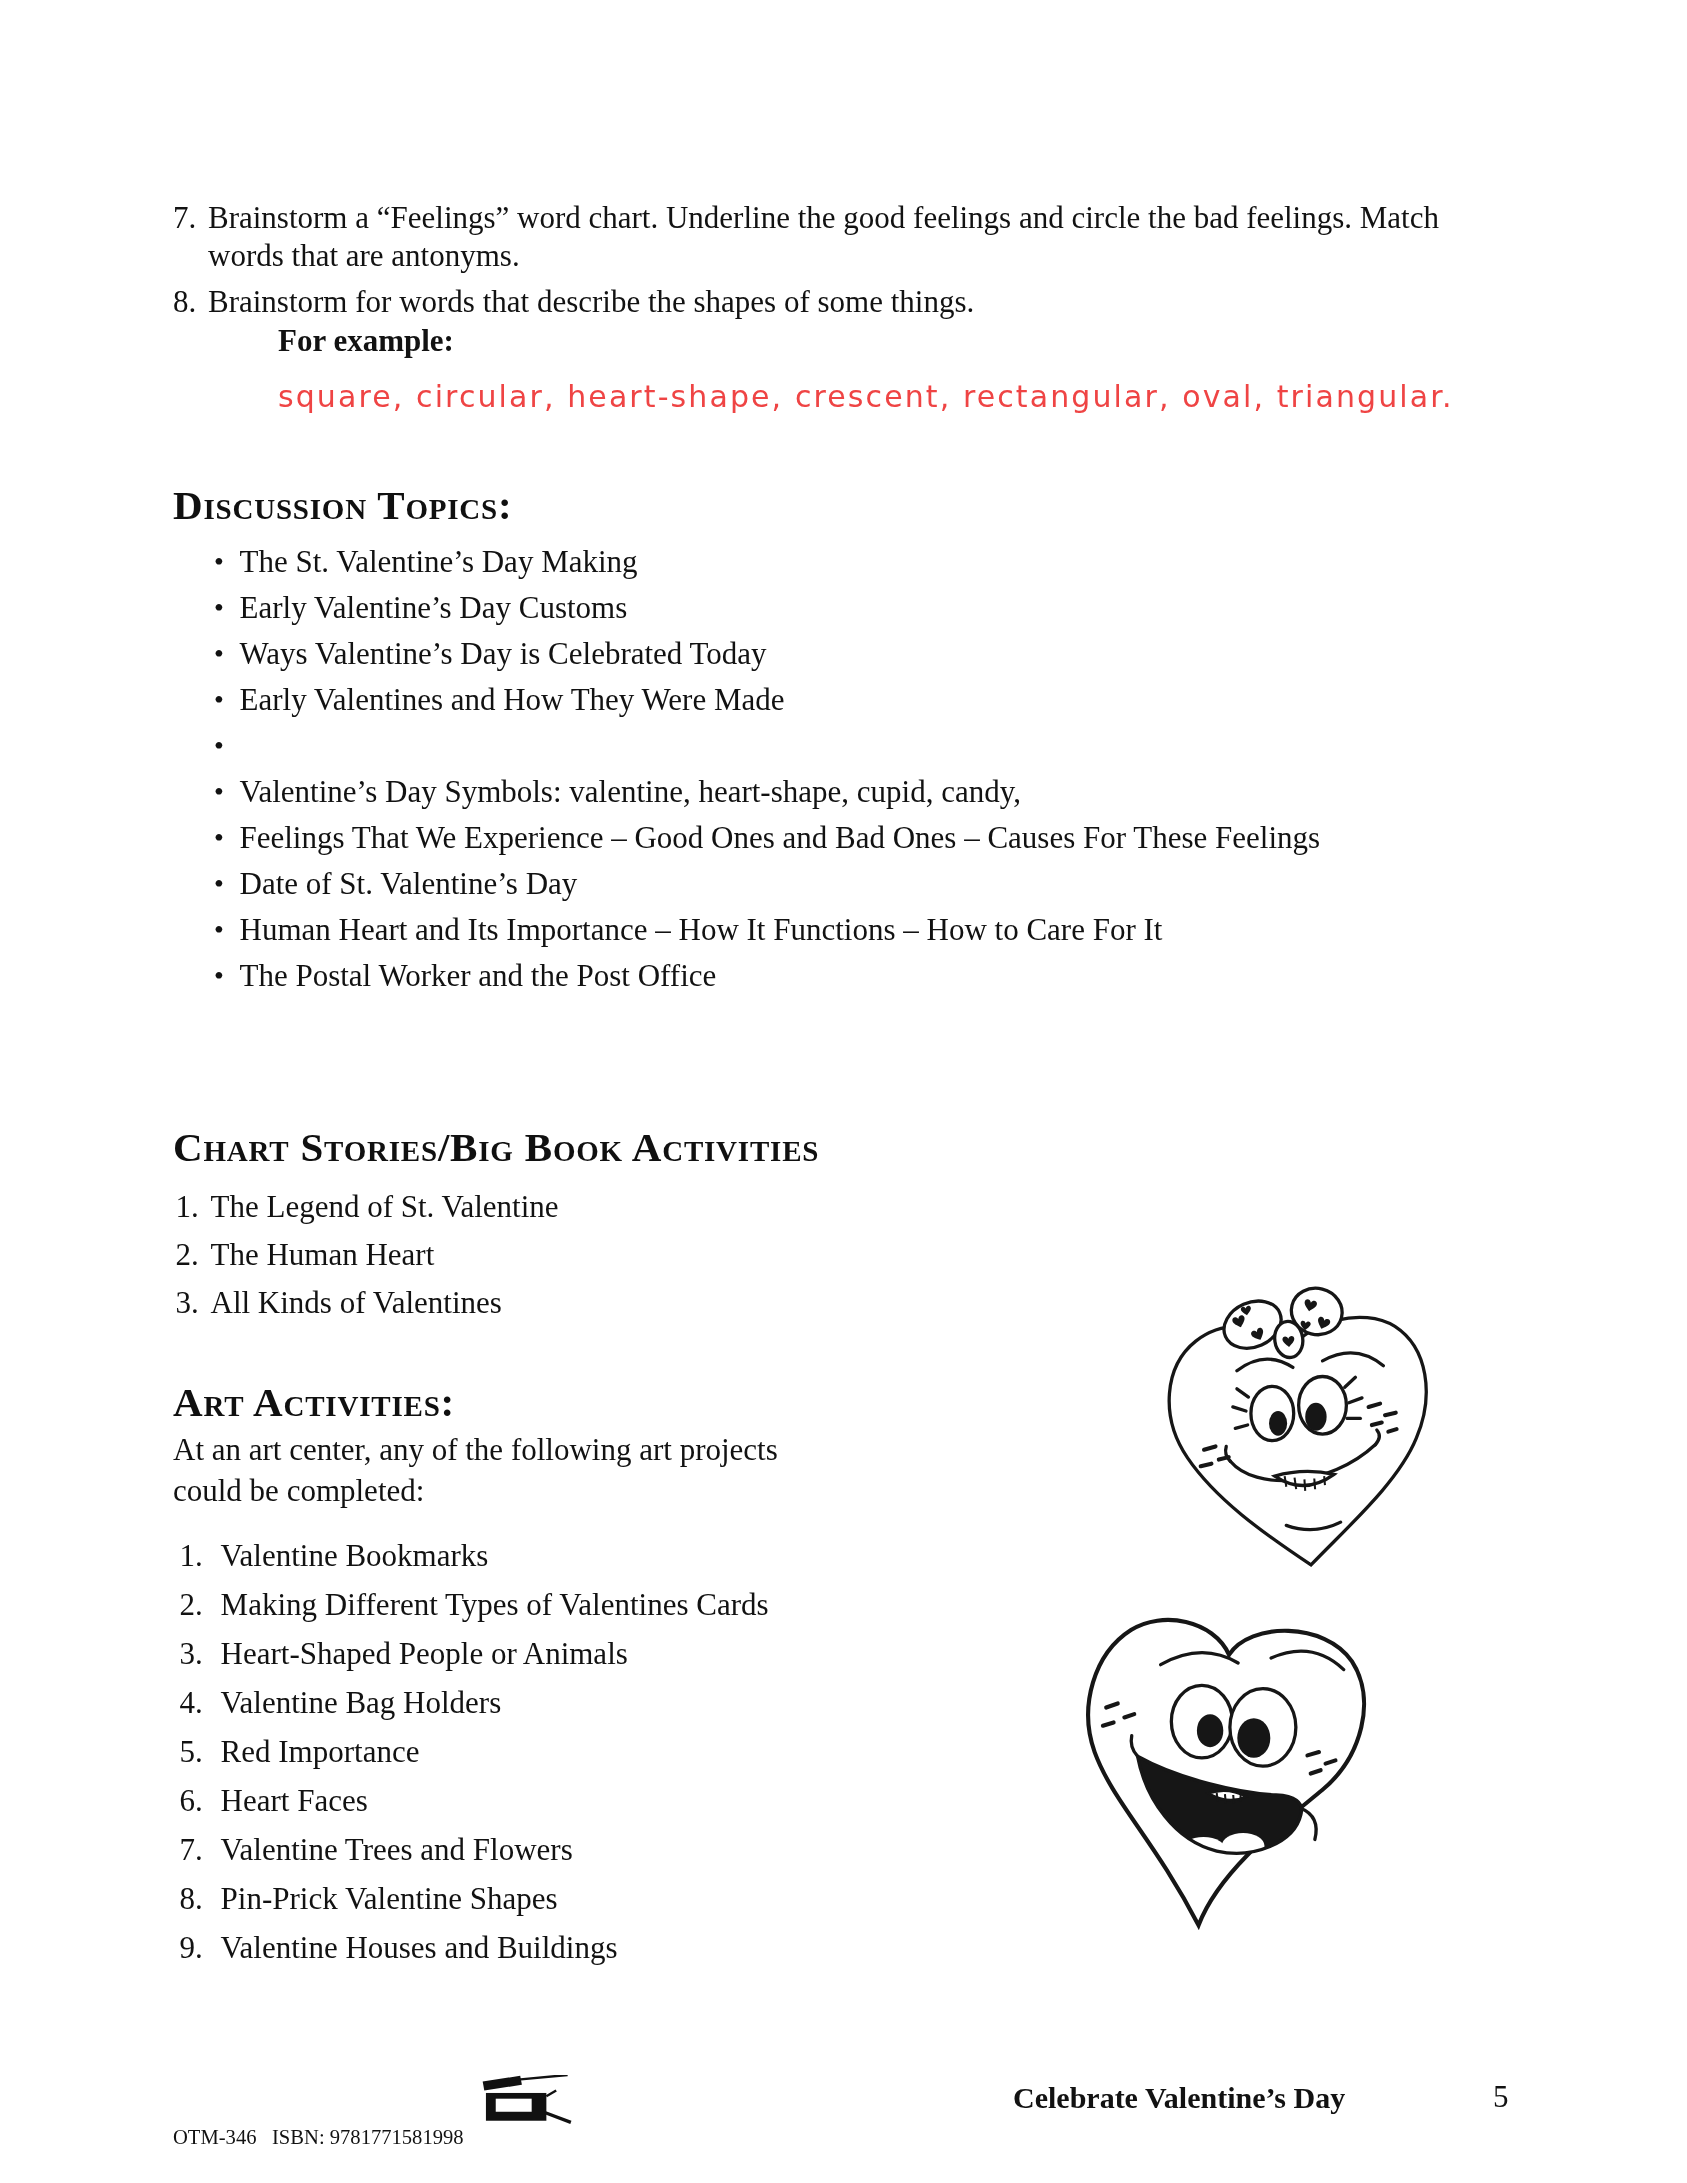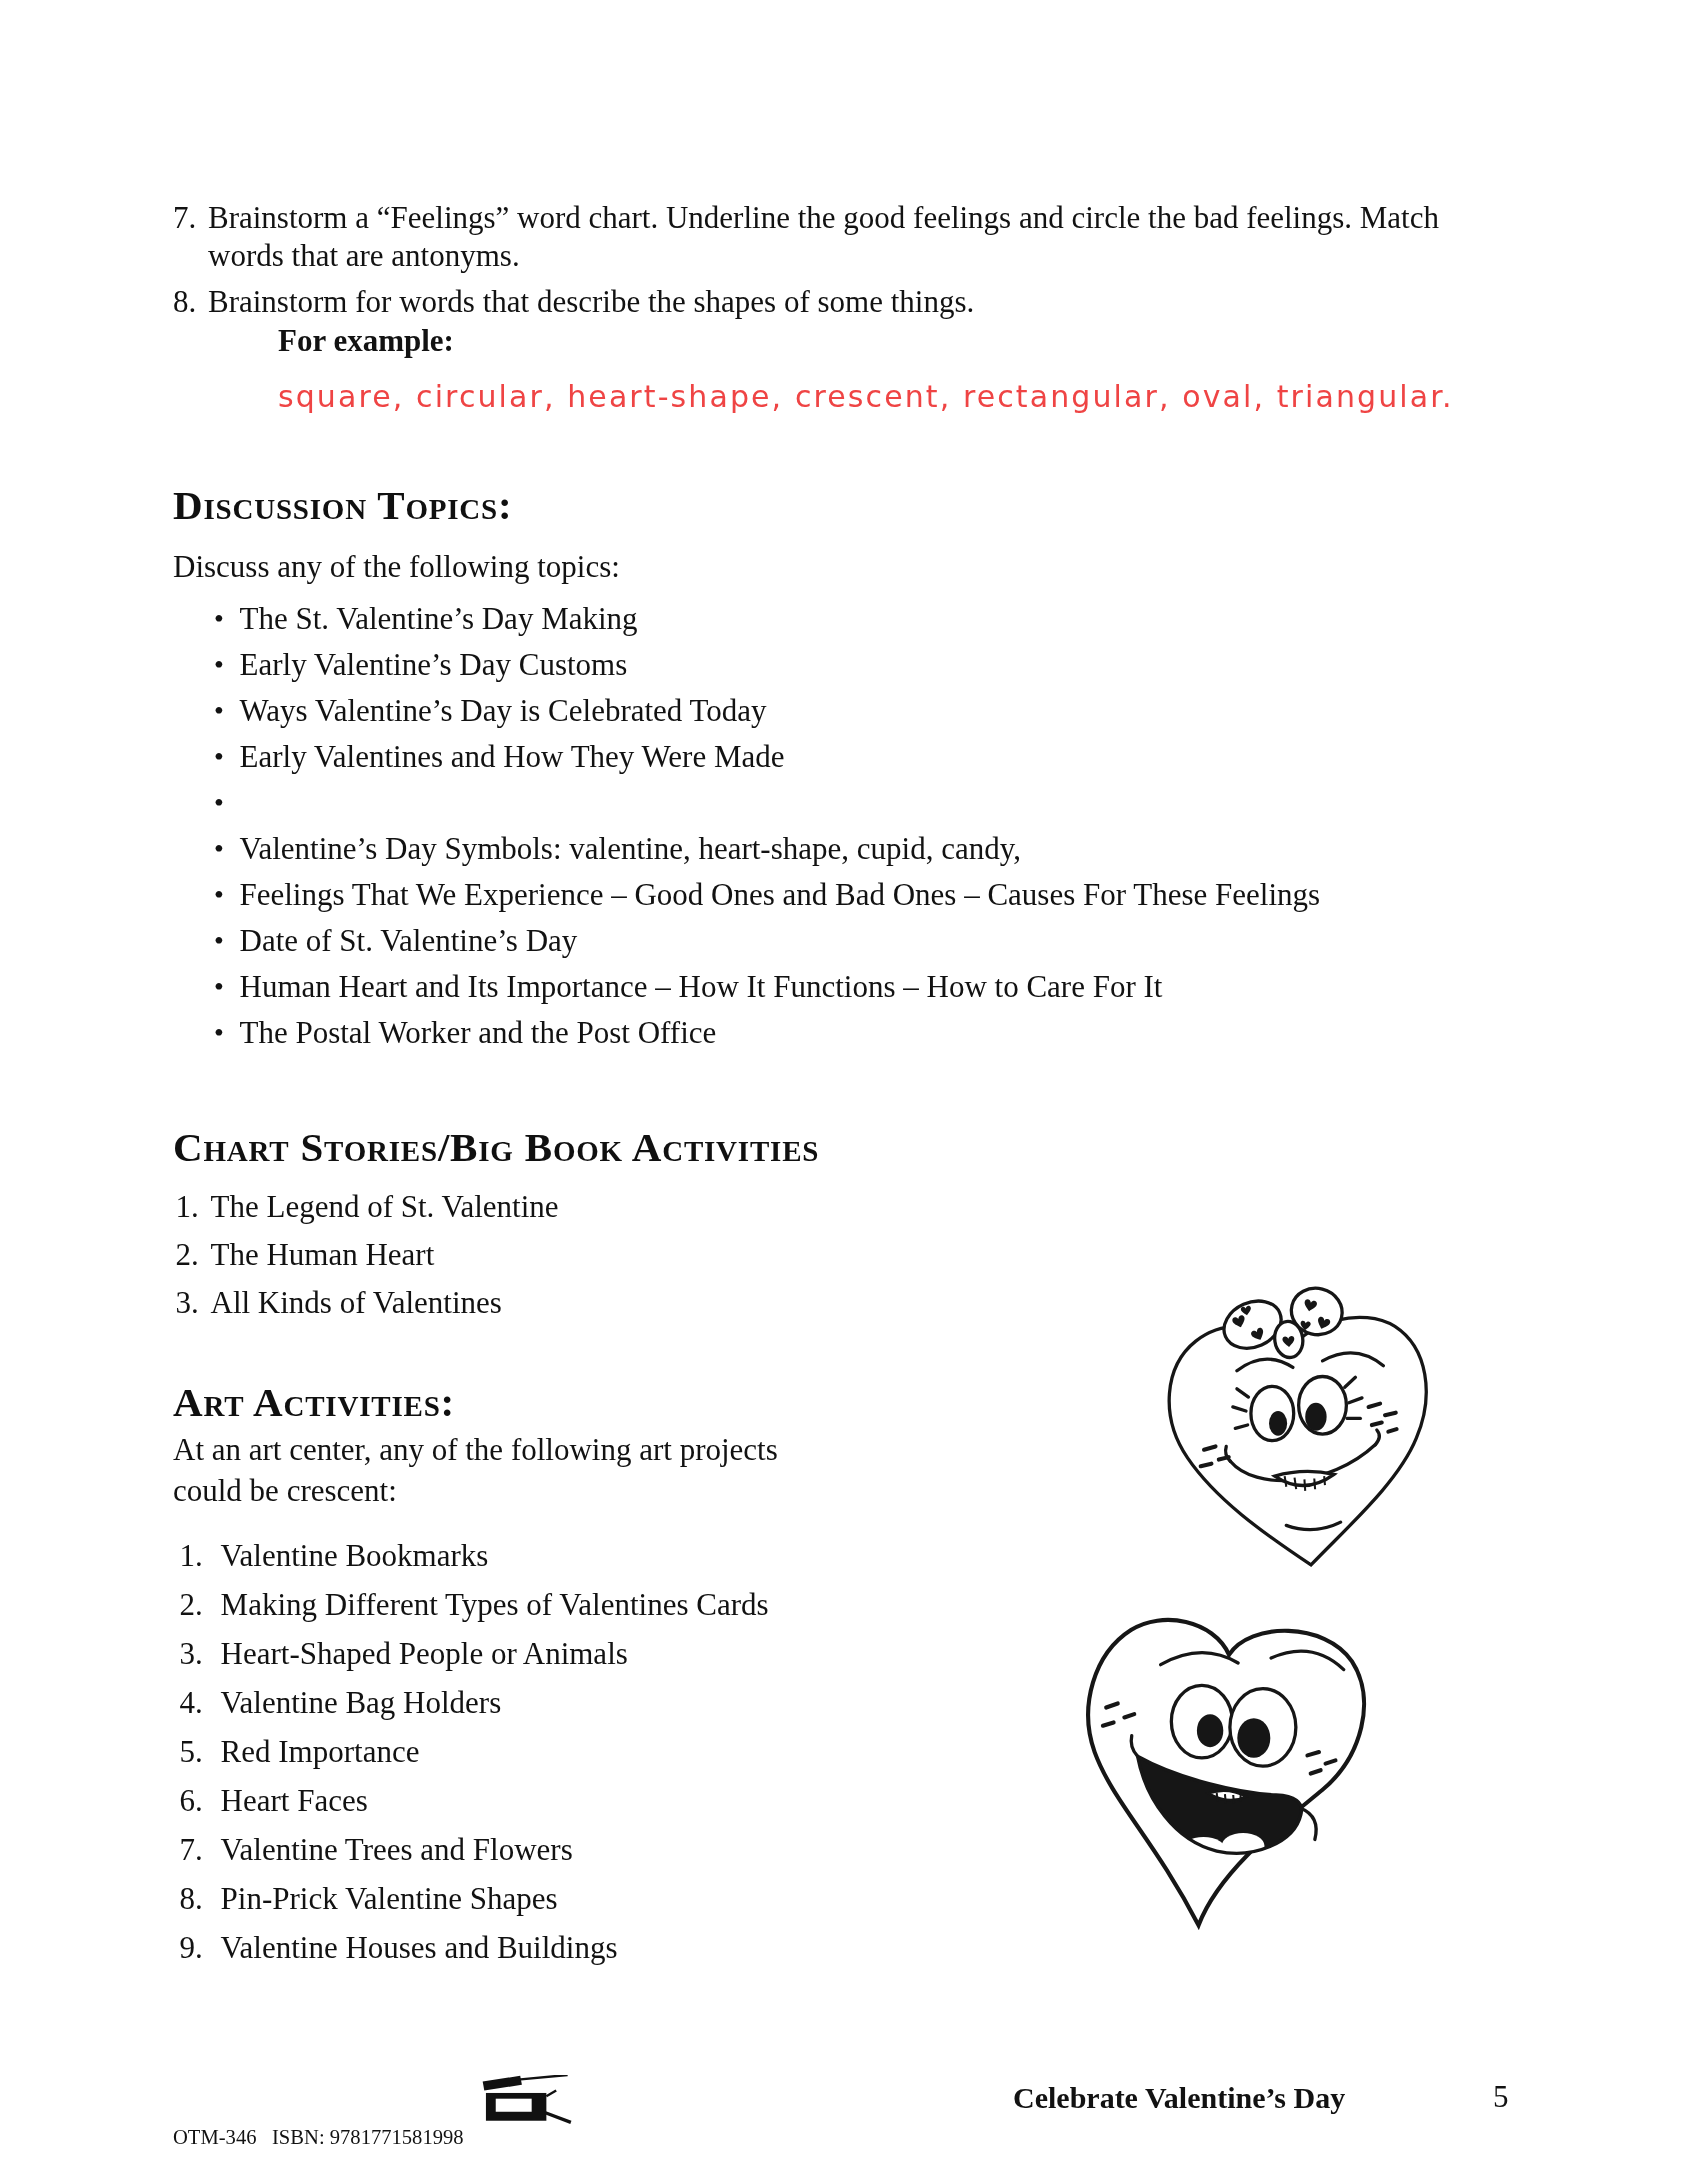--- a/index.html
+++ b/index.html
@@ -68,21 +68,20 @@
         <span class="l">Brainstorm for words that describe the shapes of some things.</span>
       </span>
     </div>
   </div>
 
   <div class="example-label">For example:</div>
   <div class="example-text">square, circular, heart-shape, crescent, rectangular, oval, triangular.</div>
 
   <section class="discussion">
     <h2 class="sc-heading">Discussion Topics:</h2>
-    <p class="intro">Discuss any of the following topics:</p>
     <ul>
       <li>
           <span class="bullet">•</span>
           <span class="btext">The St. Valentine’s Day Making</span>
         </li>
       <li>
           <span class="bullet">•</span>
           <span class="btext">Early Valentine’s Day Customs</span>
         </li>
       <li>
@@ -136,21 +135,21 @@
           <span class="num">3.</span>
           <span>All Kinds of Valentines</span>
         </li>
     </ol>
   </section>
 
   <section class="art">
     <h2 class="sc-heading">Art Activities:</h2>
     <p class="intro">
       <span class="l">At an art center, any of the following art projects</span>
-      <span class="l">could be crescent:</span>
+      <span class="l">could be completed:</span>
     </p>
     <ol>
       <li>
           <span class="num">1.</span>
           <span>Valentine Bookmarks</span>
         </li>
       <li>
           <span class="num">2.</span>
           <span>Making Different Types of Valentines Cards</span>
         </li>

